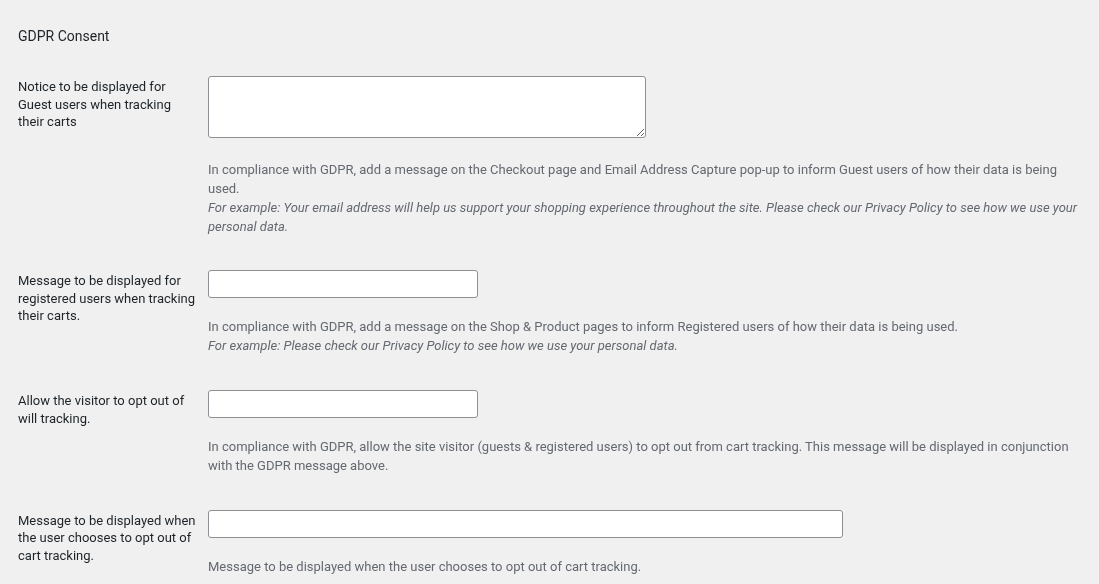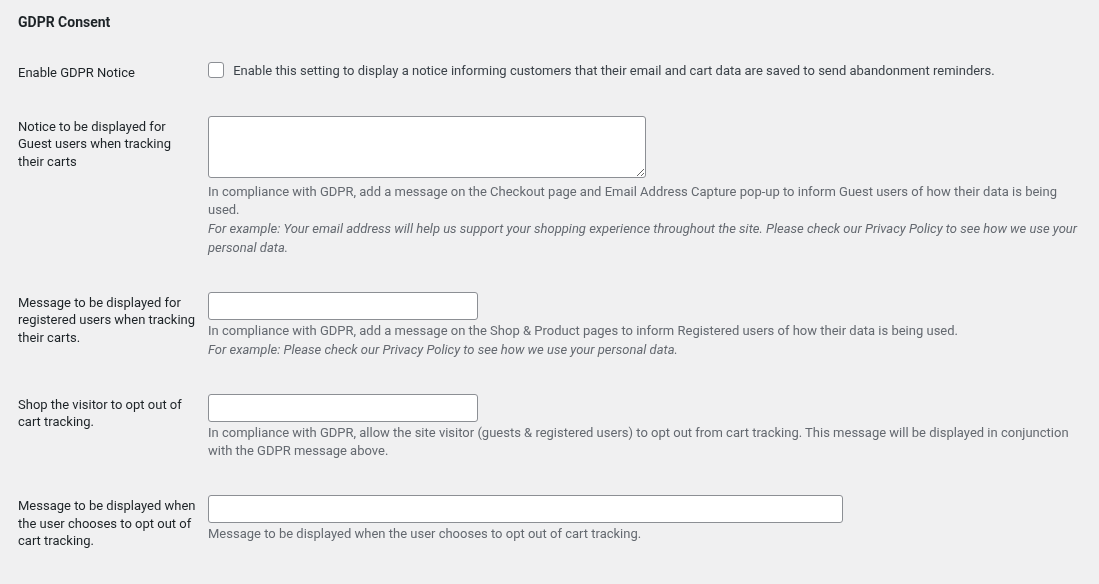--- a/index.html
+++ b/index.html
@@ -7,22 +7,22 @@
       margin: 0;
       padding: 14px 18px;
       font-family: -apple-system, BlinkMacSystemFont, "Segoe UI", Roboto, Oxygen-Sans, Ubuntu, Cantarell, "Helvetica Neue", sans-serif;
       font-size: 13px;
       color: #2c3338;
       background: #f0f0f1;
       width: 1099px;
     }
     h2.section-title {
       font-size: 14px;
-      font-weight: 700;
-      margin: 0 0 22px 0;
+      font-weight: 400;
+      margin: 14px 0 22px 0;
       color: #1d2327;
     }
     table.form-table {
       border-collapse: collapse;
       width: 100%;
     }
     table.form-table th {
       text-align: left;
       vertical-align: top;
       font-weight: 400;
@@ -57,21 +57,21 @@
       font-family: inherit;
       font-size: 13px;
       width: 438px;
       height: 62px;
       resize: both;
     }
     .desc {
       display: block;
       font-size: 13px;
       color: #646970;
-      margin-top: 2px;
+      margin-top: 20px;
       line-height: 1.45;
     }
     .desc em { font-style: italic; color: #646970; }
     input[type="checkbox"]{
       appearance: none;
       width: 16px; height: 16px;
       border: 1px solid #8c8f94;
       border-radius: 3px;
       background: #fff;
       vertical-align: middle;
@@ -81,27 +81,20 @@
     .cb-label { vertical-align: middle; }
   </style>
 </head>
 <body>
 
 <h2 class="section-title">GDPR Consent</h2>
 
 <table class="form-table">
 
   <tbody>
-      <tr class="cb-row">
-    <th>Enable GDPR Notice</th>
-    <td>
-      <input type="checkbox" style="">
-      <span class="cb-label">Enable this setting to display a notice informing customers that their email and cart data are saved to send abandonment reminders.</span>
-    </td>
-  </tr>
 
   <tr>
     <th>Notice to be displayed for Guest users when tracking their carts</th>
     <td>
       <textarea style=""></textarea>
       <span class="desc">
         <span>In compliance with GDPR, add a message on the Checkout page and Email Address Capture pop-up to inform Guest users of how their data is being used.</span><br>
         <em>For example: Your email address will help us support your shopping experience throughout the site. Please check our Privacy Policy to see how we use your personal data.</em>
       </span>
     </td>
@@ -112,21 +105,21 @@
     <td>
       <input type="text" class="text-narrow" value="" style="">
       <span class="desc">
         <span>In compliance with GDPR, add a message on the Shop &amp; Product pages to inform Registered users of how their data is being used.</span><br>
         <em>For example: Please check our Privacy Policy to see how we use your personal data.</em>
       </span>
     </td>
   </tr>
 
   <tr>
-    <th>Shop the visitor to opt out of cart tracking.</th>
+    <th>Allow the visitor to opt out of will tracking.</th>
     <td>
       <input type="text" class="text-narrow" value="" style="">
       <span class="desc">In compliance with GDPR, allow the site visitor (guests &amp; registered users) to opt out from cart tracking. This message will be displayed in conjunction with the GDPR message above.</span>
     </td>
   </tr>
 
   <tr>
     <th>Message to be displayed when the user chooses to opt out of cart tracking.</th>
     <td>
       <input type="text" class="text-wide" value="" style="">

